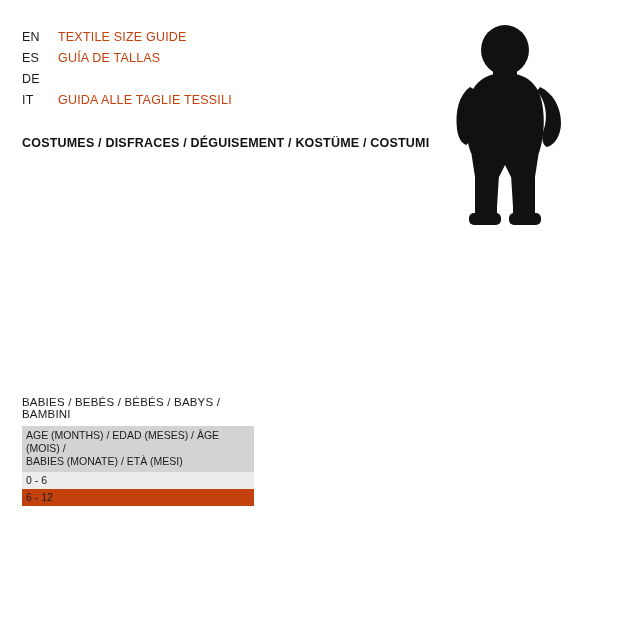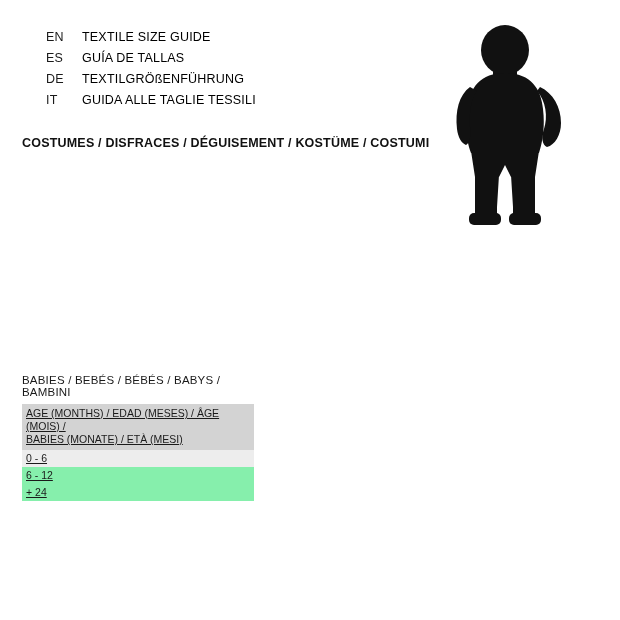--- a/index.html
+++ b/index.html
@@ -27,29 +27,28 @@
     left: 22px;
     top: 30px;
     width: 420px;
   }
   .lang-row {
     display: flex;
     align-items: baseline;
     height: 21px;
     font-size: 12.5px;
     letter-spacing: 0.2px;
-    margin-left: 24px;
   }
   .lang-code {
     width: 36px;
     flex: 0 0 36px;
     color: #1a1a1a;
   }
   .lang-text {
-    color: #000000;
+    color: #c2410c;
   }
 
   .costumes-line {
     position: absolute;
     left: 22px;
     top: 136px;
     font-size: 12.5px;
     font-weight: bold;
     letter-spacing: 0.2px;
     color: #111111;
@@ -61,49 +60,48 @@
     left: 445px;
     top: 25px;
     width: 130px;
     height: 205px;
   }
 
   
   .table-block {
     position: absolute;
     left: 22px;
-    top: 374px;
+    top: 396px;
     width: 232px;
   }
   .table-caption {
     font-size: 11.5px;
     color: #1a1a1a;
     margin-bottom: 6px;
     letter-spacing: 0.2px;
   }
   .tbl {
     width: 232px;
     border-collapse: collapse;
     table-layout: fixed;
-    text-decoration: underline;
   }
   .tbl td {
     font-size: 10.5px;
     padding: 2px 20px 2px 4px;
     line-height: 13px;
     color: #1a1a1a;
     vertical-align: top;
   }
   .hdr-row td {
     background: #d3d3d3;
     font-size: 10.5px;
     padding: 3px 4px 4px 4px;
   }
   .row-shade td { background: #ededed; }
-  .row-plain td { background: #86efac; }
+  .row-plain td { background: #c2410c; }
 </style>
 </head>
 <body>
 
 <div class="page">
 
   <div class="lang-block">
 
     <div class="lang-row">
       <span class="lang-code">EN</span>
@@ -111,21 +109,20 @@
     </div>
 
     <div class="lang-row">
       <span class="lang-code">ES</span>
       <span class="lang-text">GUÍA DE TALLAS</span>
     </div>
 
 
     <div class="lang-row">
       <span class="lang-code">DE</span>
-      <span class="lang-text">TEXTILGRÖßENFÜHRUNG</span>
     </div>
 
     <div class="lang-row">
       <span class="lang-code">IT</span>
       <span class="lang-text">GUIDA ALLE TAGLIE TESSILI</span>
     </div>
 
   </div>
 
   <div class="costumes-line">COSTUMES / DISFRACES / DÉGUISEMENT / KOSTÜME / COSTUMI</div>
@@ -178,20 +175,17 @@
             <span>AGE (MONTHS) / EDAD (MESES) / ÂGE (MOIS) /</span><br>
             <span>BABIES (MONATE) / ETÀ (MESI)</span>
           </td>
         </tr>
         <tr class="row-shade">
           <td>0 - 6</td>
         </tr>
         <tr class="row-plain">
           <td>6 - 12</td>
         </tr>
-        <tr class="row-plain">
-          <td>+ 24</td>
-        </tr>
       </tbody>
     </table>
   </div>
 
 </div>
 
 </body></html>

